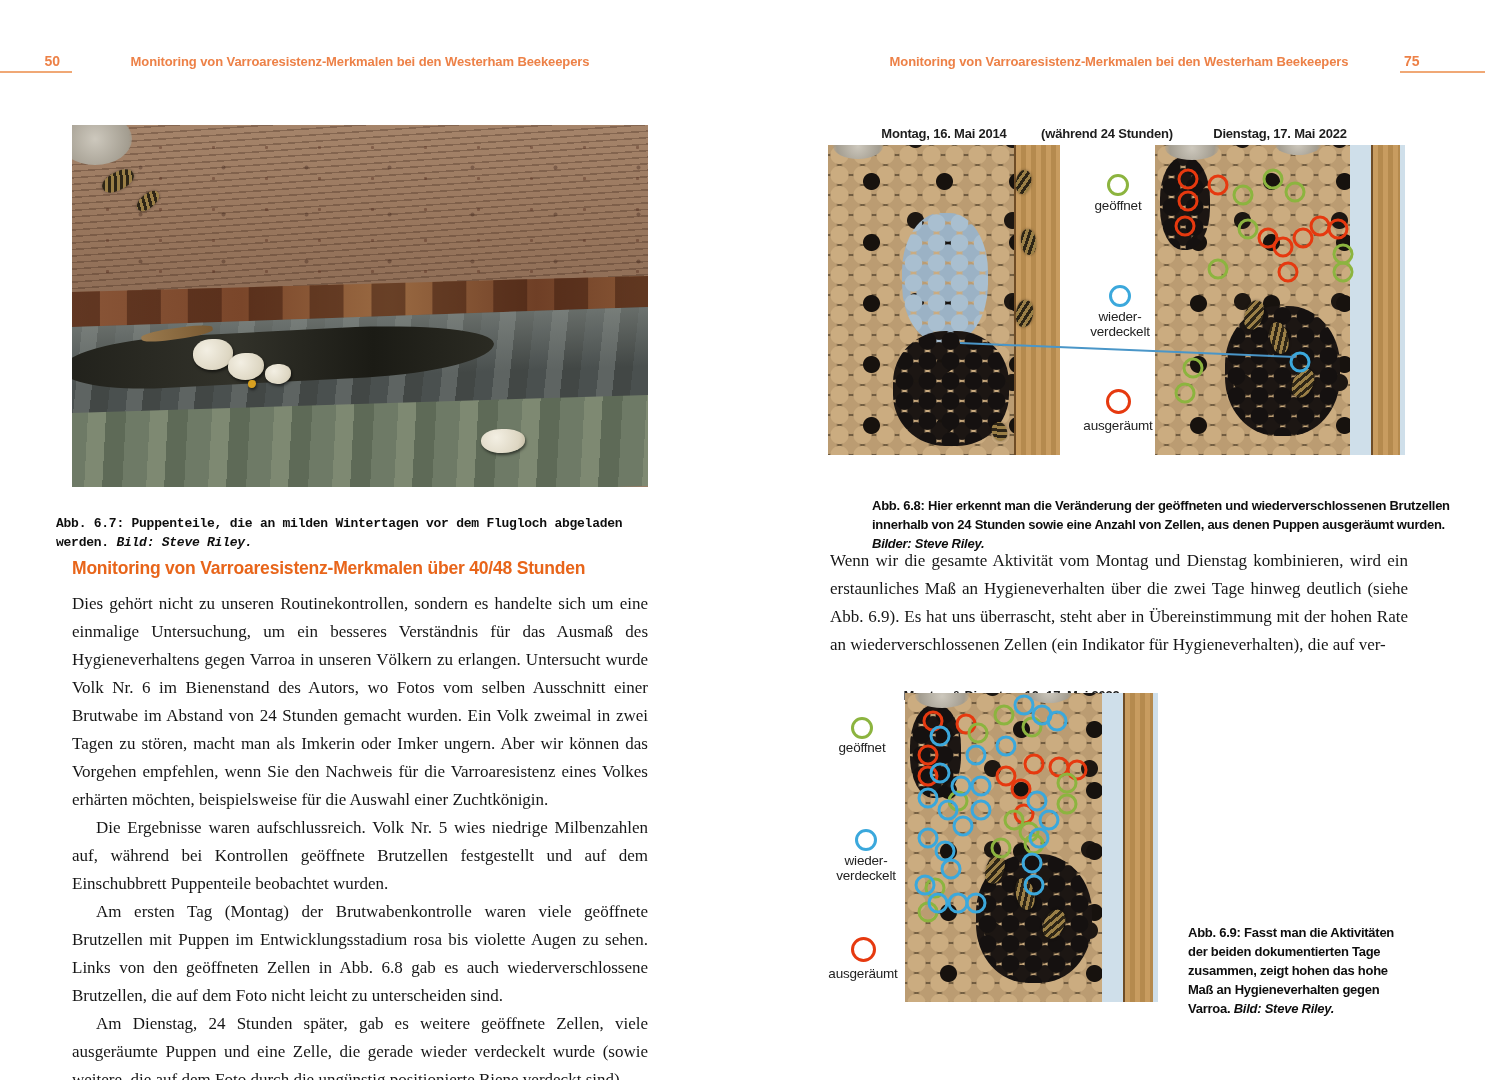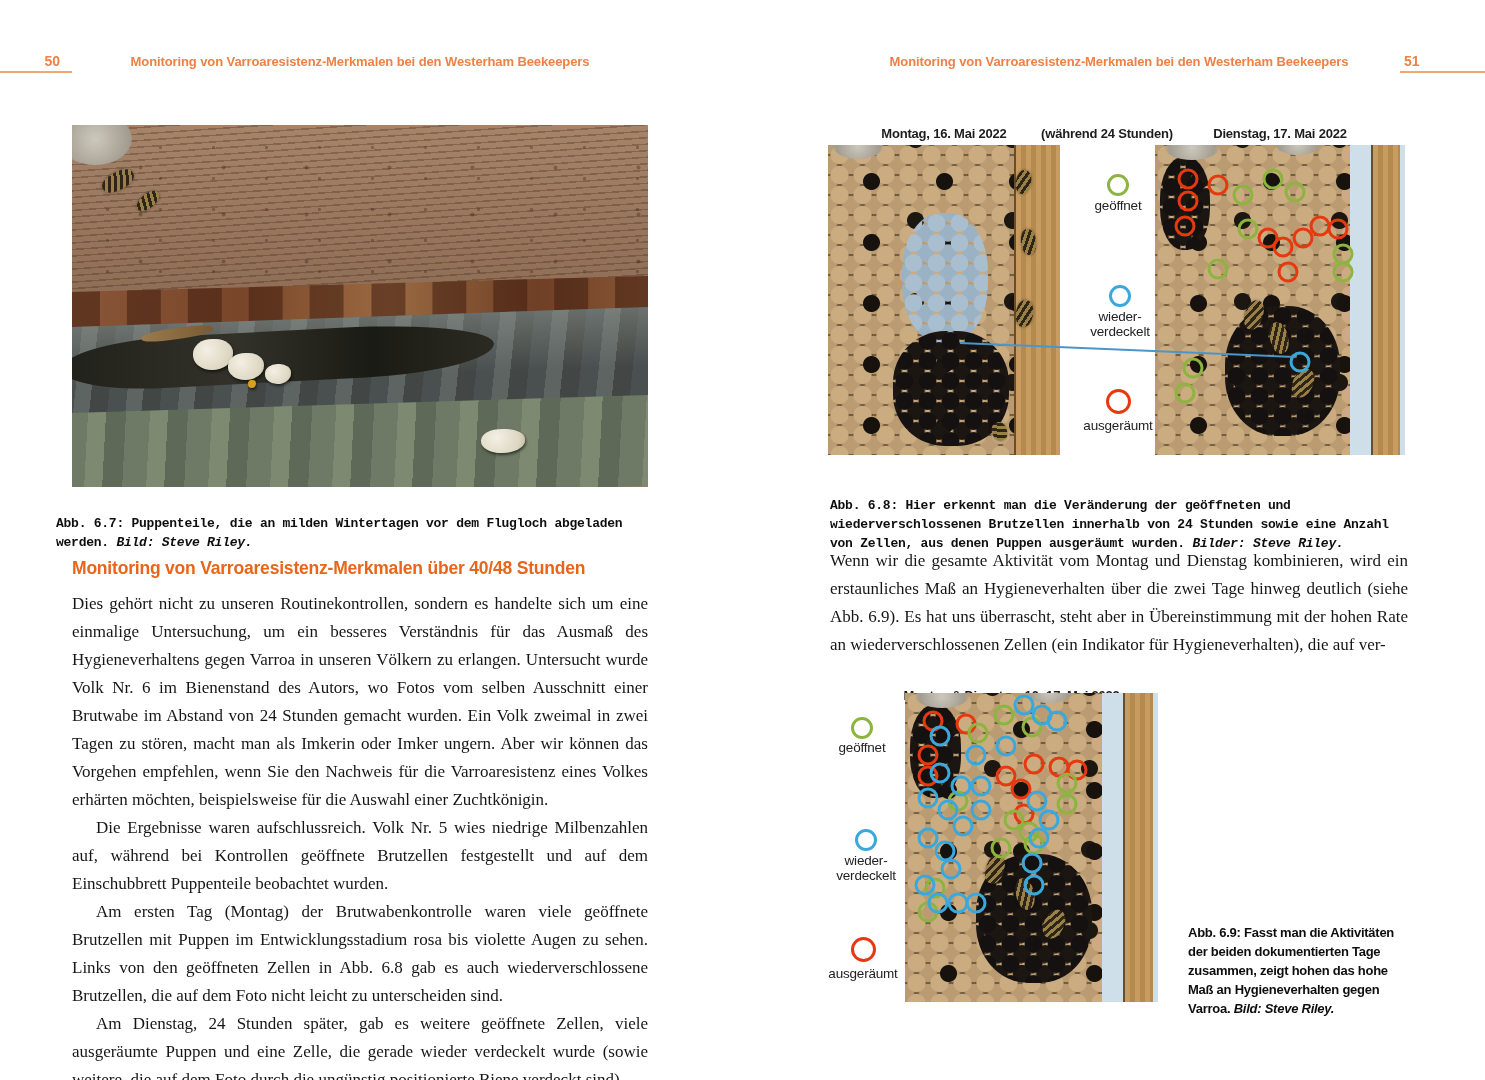--- a/index.html
+++ b/index.html
@@ -80,21 +80,21 @@
   .bodytext p + p{text-indent:24px;}
 </style>
 </head>
 <body>
 
 <div class="pagenum" style="left:32px;width:28px;text-align:right;">50</div>
 <div class="runhead" style="left:72px;width:576px;">Monitoring von Varroaresistenz-Merkmalen bei den Westerham Beekeepers</div>
 <div class="runrule" style="left:0;width:72px;"></div>
 
 <div class="runhead" style="left:830px;width:578px;">Monitoring von Varroaresistenz-Merkmalen bei den Westerham Beekeepers</div>
-<div class="pagenum" style="left:1404px;width:28px;text-align:left;">51</div>
+<div class="pagenum" style="left:1404px;width:28px;text-align:left;">75</div>
 <div class="runrule" style="left:1400px;width:85px;"></div>
 
 <div class="photo67">
   <div class="w-top"></div>
   <div class="w-debris"></div>
   <div class="w-mid"></div>
   <div class="w-groove"></div>
   <div class="w-bot"></div>
   <div class="greyblob" style="left:-14px;top:-12px;width:74px;height:52px;"></div>
   <div class="bee" style="left:5%;top:13%;width:34px;height:18px;transform:rotate(-28deg);"></div>
@@ -110,21 +110,21 @@
 
 <h2 class="section-heading" style="left:72px;top:558px;width:576px;margin:0;">Monitoring von Varroaresistenz-Merkmalen über 40/48 Stunden</h2>
 <div class="bodytext" style="left:72px;top:590px;width:576px;">
   <p>Dies gehört nicht zu unseren Routinekontrollen, sondern es handelte sich um eine einmalige Untersuchung, um ein besseres Verständnis für das Ausmaß des Hygieneverhaltens gegen Varroa in unseren Völkern zu erlangen. Untersucht wurde Volk Nr. 6 im Bienenstand des Autors, wo Fotos vom selben Ausschnitt einer Brutwabe im Abstand von 24 Stunden gemacht wurden. Ein Volk zweimal in zwei Tagen zu stören, macht man als Imkerin oder Imker ungern. Aber wir können das Vorgehen empfehlen, wenn Sie den Nachweis für die Varroaresistenz eines Volkes erhärten möchten, beispielsweise für die Auswahl einer Zuchtkönigin.</p>
   <p>Die Ergebnisse waren aufschlussreich. Volk Nr. 5 wies niedrige Milbenzahlen auf, während bei Kontrollen geöffnete Brutzellen festgestellt und auf dem Einschubbrett Puppenteile beobachtet wurden.</p>
   <p>Am ersten Tag (Montag) der Brutwabenkontrolle waren viele geöffnete Brutzellen mit Puppen im Entwicklungsstadium rosa bis violette Augen zu sehen. Links von den geöffneten Zellen in Abb. 6.8 gab es auch wiederverschlossene Brutzellen, die auf dem Foto nicht leicht zu unterscheiden sind.</p>
   <p>Am Dienstag, 24 Stunden später, gab es weitere geöffnete Zellen, viele ausgeräumte Puppen und eine Zelle, die gerade wieder verdeckelt wurde (sowie weitere, die auf dem Foto durch die ungünstig positionierte Biene verdeckt sind).</p>
 </div>
 
 <div class="fig" style="left:828px;top:120px;width:580px;height:340px;">
-  <div class="figlabel" style="left:16px;top:6px;width:200px;">Montag, 16. Mai 2022</div>
+  <div class="figlabel" style="left:16px;top:6px;width:200px;">Montag, 16. Mai 2014</div>
   <div class="figlabel" style="left:192px;top:6px;width:174px;">(während 24 Stunden)</div>
   <div class="figlabel" style="left:352px;top:6px;width:200px;">Dienstag, 17. Mai 2022</div>
 
   <div class="photo" style="left:0;top:25px;width:232px;height:310px;background:#b58a50;">
     <div class="comb-area" style="right:19%;"></div>
     <div class="patch patch-blue" style="left:32%;top:22%;width:37%;height:42%;"></div>
     <div class="patch patch-dark" style="left:28%;top:60%;width:50%;height:37%;"></div>
     <div class="frame-wood" style="right:0;width:19%;"></div>
     <div class="bee" style="left:81%;top:8%;width:15px;height:24px;transform:rotate(10deg);"></div>
     <div class="bee" style="left:83%;top:27%;width:15px;height:26px;transform:rotate(-6deg);"></div>
@@ -169,21 +169,21 @@
       <div class="cellmark cellmark-green" style="left: 75%; top: 41%;"></div>
       <div class="cellmark cellmark-green" style="left: 25%; top: 40%;"></div>
       <div class="cellmark cellmark-green" style="left: 15%; top: 72%;"></div>
       <div class="cellmark cellmark-green" style="left: 12%; top: 80%;"></div>
       <div class="cellmark cellmark-blue" style="left: 58%; top: 70%;"></div>
     </div>
 
   <div class="connector" style="left:132px;top:222px;width:336px;transform:rotate(2.4deg);"></div>
 </div>
 
-<p class="caption" style="left:830px;top:483px;width:578px;font-family:Liberation Mono, monospace;"><span>Abb. 6.8:</span><span> Hier erkennt man die Veränderung der geöffneten und wiederverschlossenen Brutzellen innerhalb von 24 Stunden sowie eine Anzahl von Zellen, aus denen Puppen ausgeräumt wurden. </span><span class="credit">Bilder: Steve Riley.</span></p>
+<p class="caption" style="left:872px;top:483px;width:578px;"><span>Abb. 6.8:</span><span> Hier erkennt man die Veränderung der geöffneten und wiederverschlossenen Brutzellen innerhalb von 24 Stunden sowie eine Anzahl von Zellen, aus denen Puppen ausgeräumt wurden. </span><span class="credit">Bilder: Steve Riley.</span></p>
 
 <div class="bodytext" style="left:830px;top:547px;width:578px;">
   <p>Wenn wir die gesamte Aktivität vom Montag und Dienstag kombinieren, wird ein erstaunliches Maß an Hygieneverhalten über die zwei Tage hinweg deutlich (siehe Abb. 6.9). Es hat uns überrascht, steht aber in Übereinstimmung mit der hohen Rate an wiederverschlossenen Zellen (ein Indikator für Hygieneverhalten), die auf ver-</p>
 </div>
 
 <div class="fig" style="left:830px;top:668px;width:578px;height:350px;">
   <div class="figlabel" style="left:55px;top:20px;width:253px;">Montag &amp; Dienstag, 16.-17. Mai 2022</div>
 
   <div class="legend-circle" style="left:21px;top:49px;border-color:#8CB43F;"></div>
   <div class="legend-label" style="left:-13px;top:72px;width:90px;">geöffnet</div>

